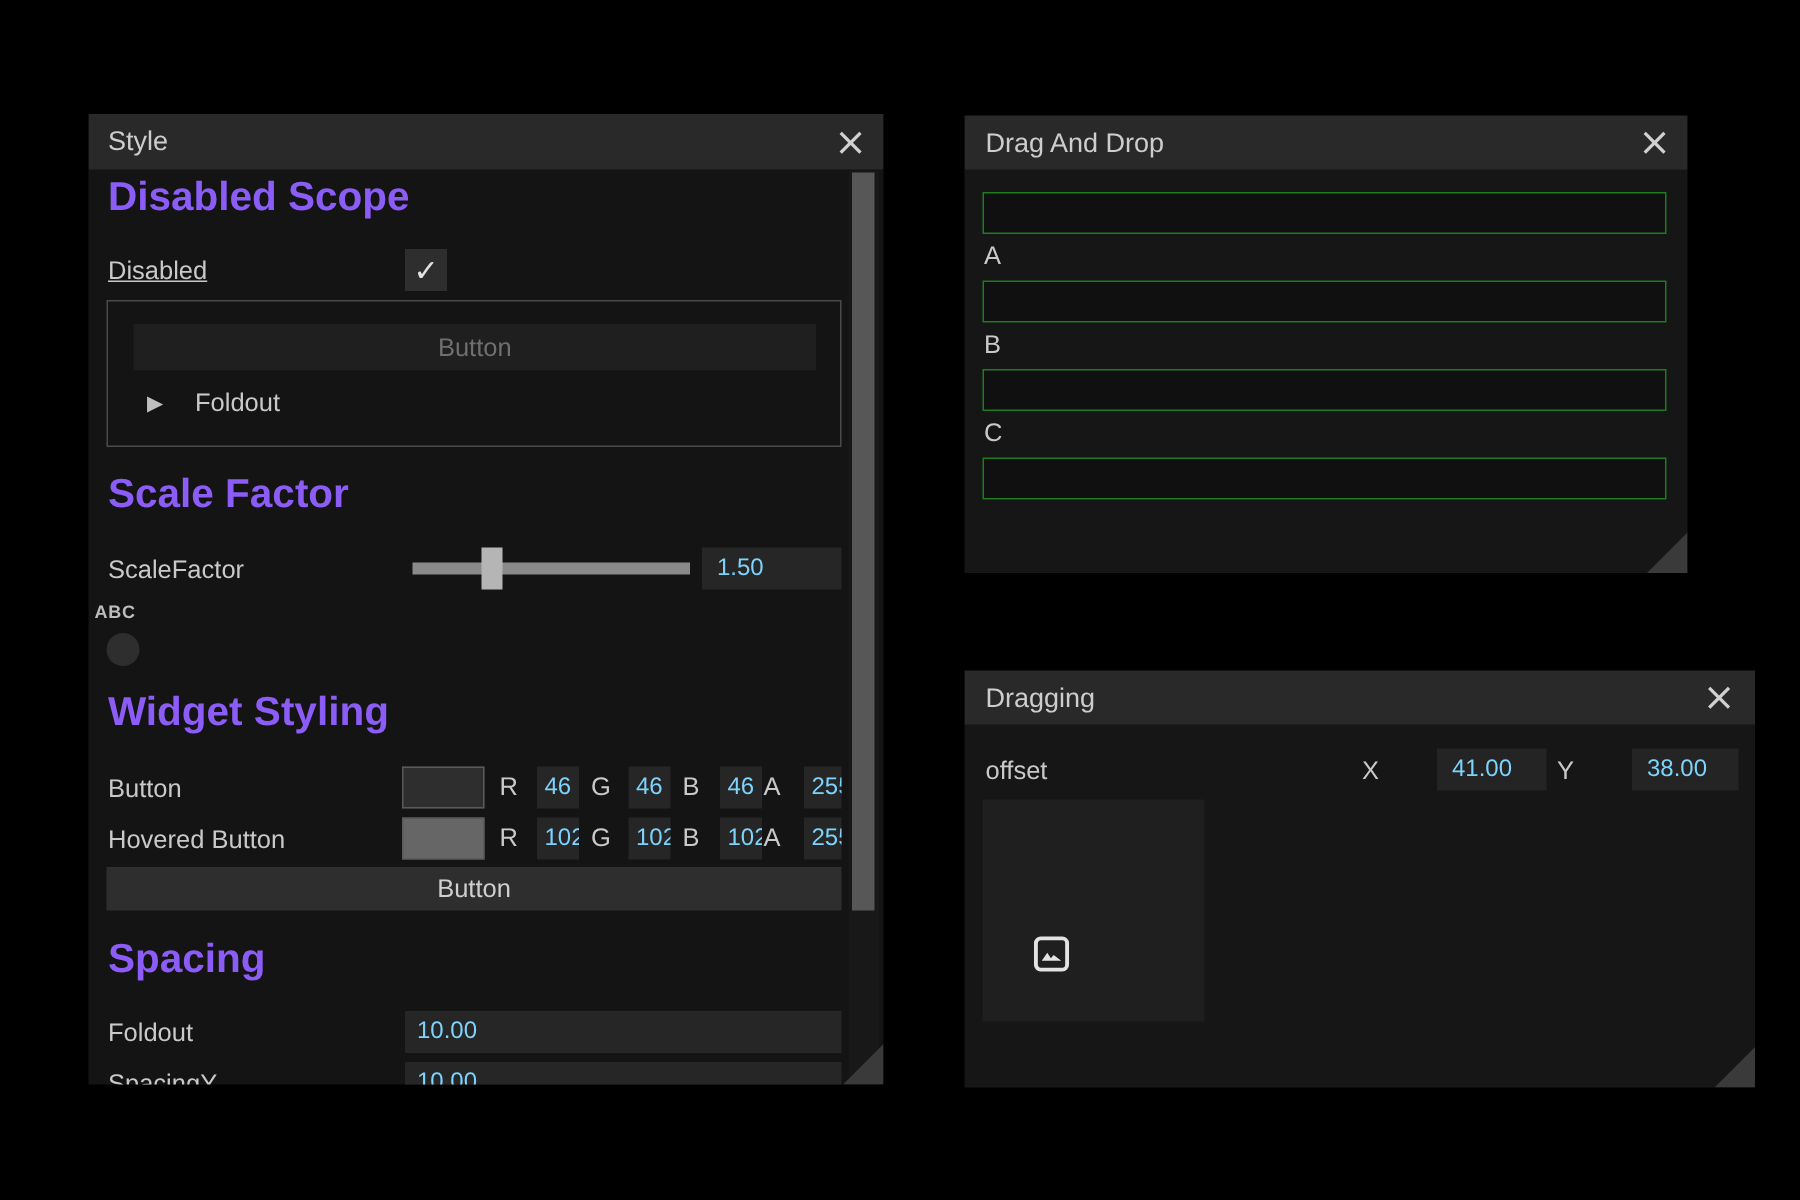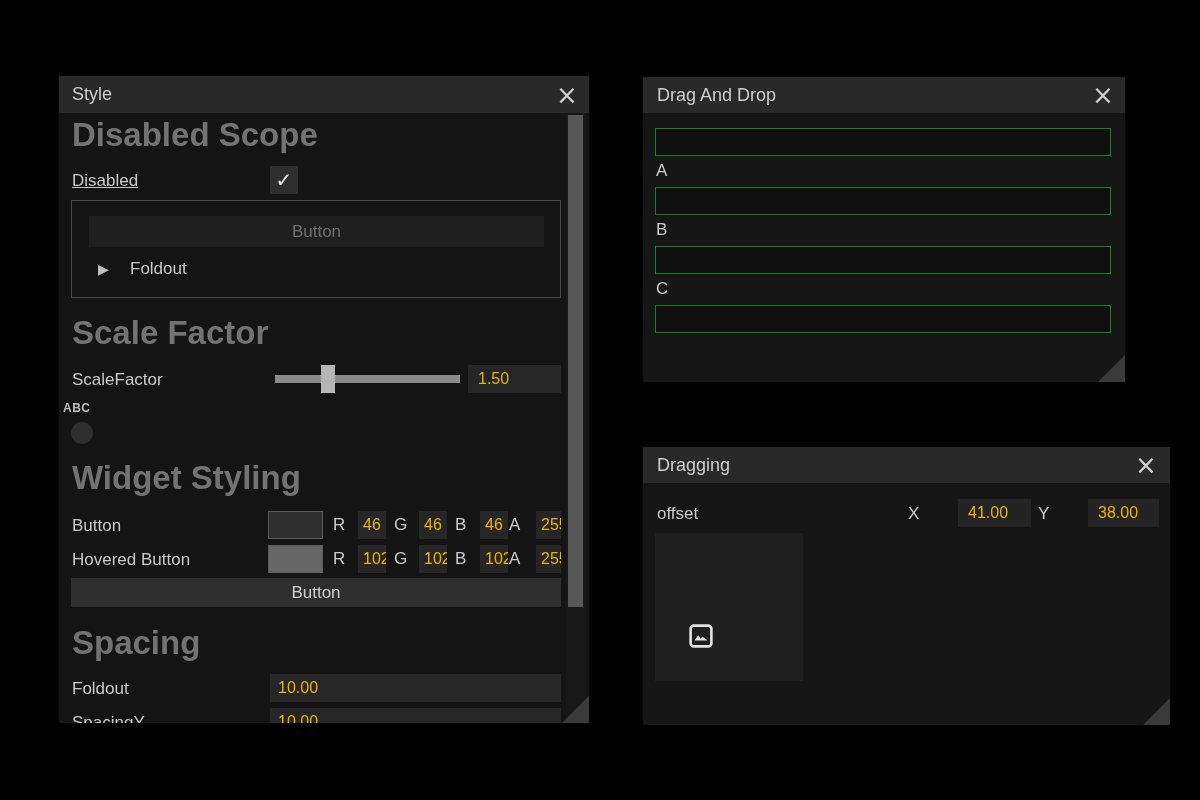--- a/index.html
+++ b/index.html
@@ -12,26 +12,26 @@
   .titlebar{
     position:absolute;left:0;top:0;right:0;height:37px;background:#292929;
     display:flex;align-items:center;padding-left:13px;box-sizing:border-box;
     font-size:18px;color:#cdcdcd;
   }
   .close-btn{
     position:absolute;top:3px;width:32px;height:32px;display:flex;
     align-items:center;justify-content:center;font-size:26px;color:#d0d0d0;
     font-family:"DejaVu Sans", sans-serif;cursor:pointer;line-height:1;
   }
-  .hdr{position:absolute;font-size:33px;font-weight:600;color:#737373;white-space:nowrap;}
+  .hdr{position:absolute;font-size:27px;font-weight:600;color:#8b5cf6;white-space:nowrap;}
   .lbl{position:absolute;font-size:17px;color:#c9c9c9;white-space:nowrap;}
   .small-lbl{position:absolute;font-size:12px;color:#bdbdbd;letter-spacing:.5px;}
   .field{
     position:absolute;height:28px;background:#262626;box-sizing:border-box;
-    font-size:16px;color:#eab308;line-height:28px;overflow:hidden;white-space:nowrap;
+    font-size:16px;color:#7dd3fc;line-height:28px;overflow:hidden;white-space:nowrap;
   }
   .checkbox{
     position:absolute;width:28px;height:28px;background:#2e2e2e;
     display:flex;align-items:center;justify-content:center;
     font-family:"DejaVu Sans", sans-serif;font-size:20px;color:#e2e2e2;
   }
   .groupbox{position:absolute;border:1px solid #4a4a4a;box-sizing:border-box;}
   .btn{
     position:absolute;display:flex;align-items:center;justify-content:center;
     font-size:17px;box-sizing:border-box;cursor:pointer;

